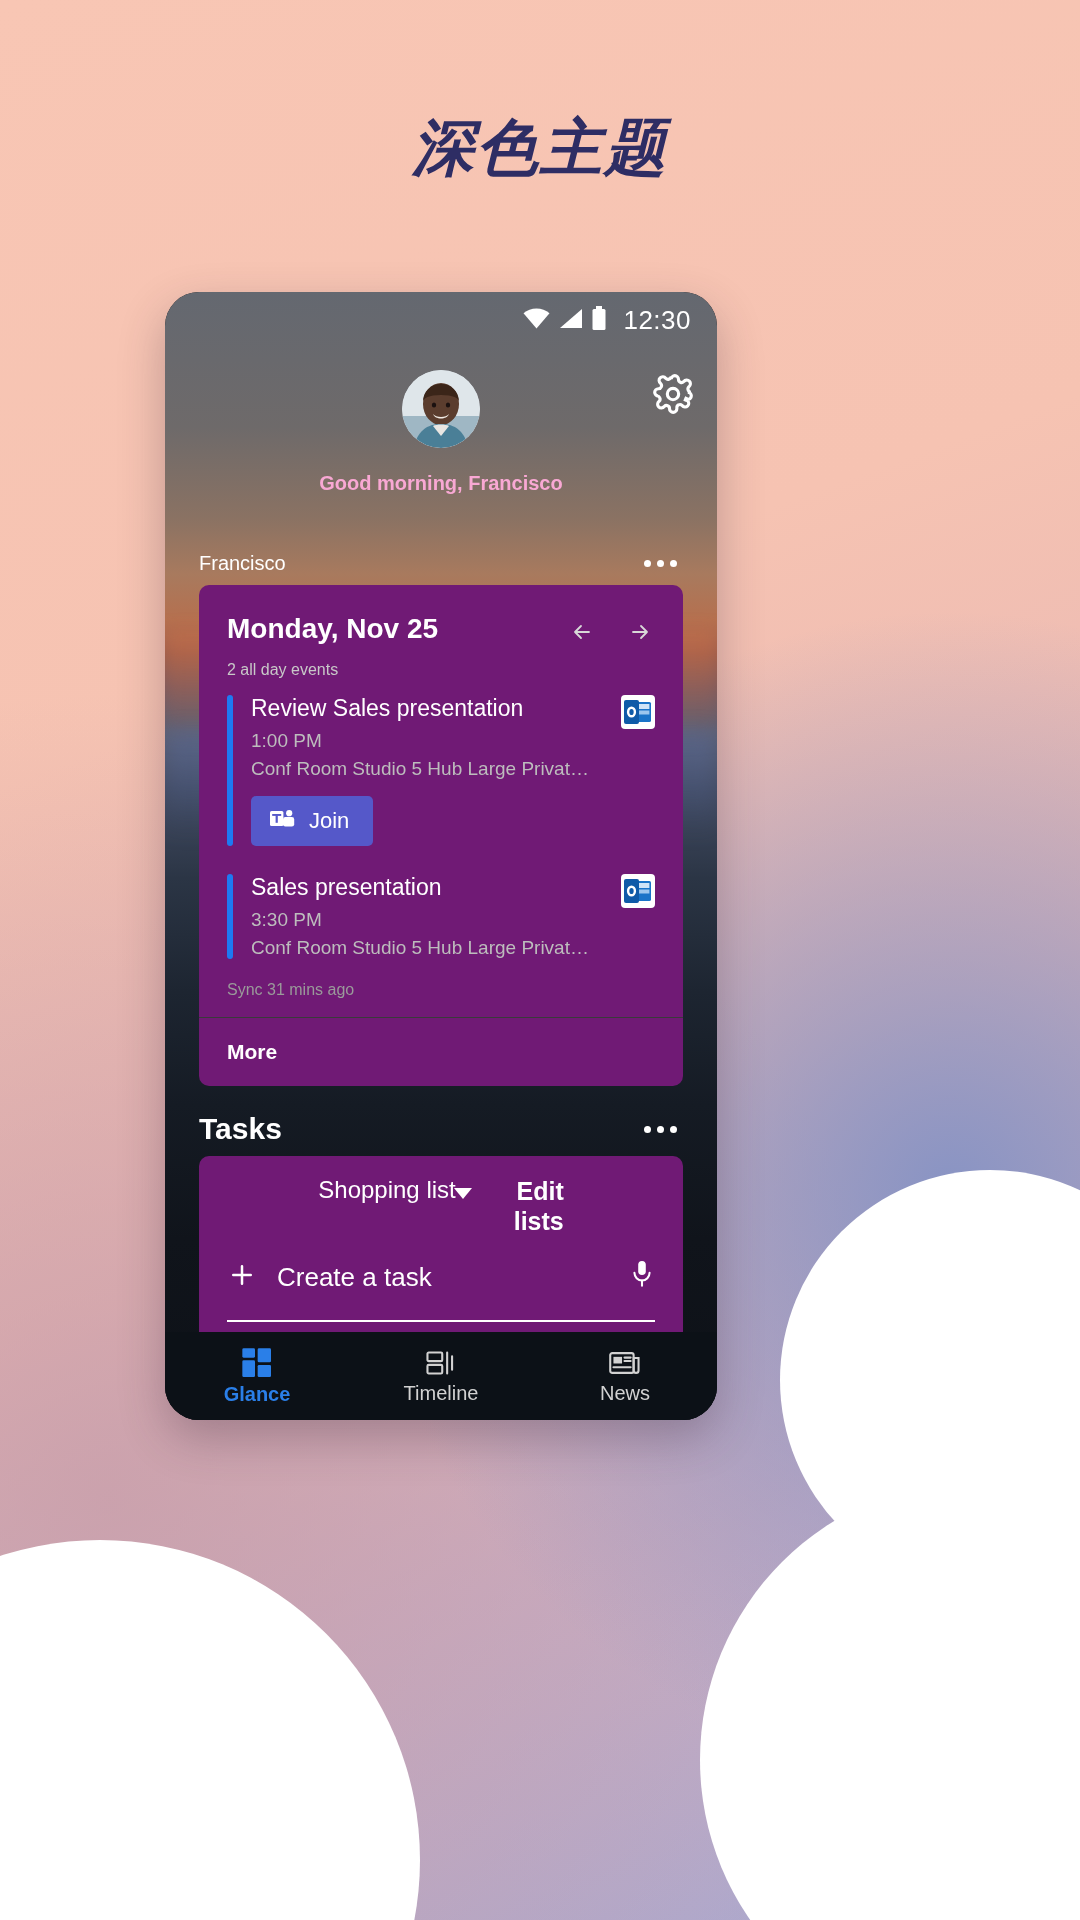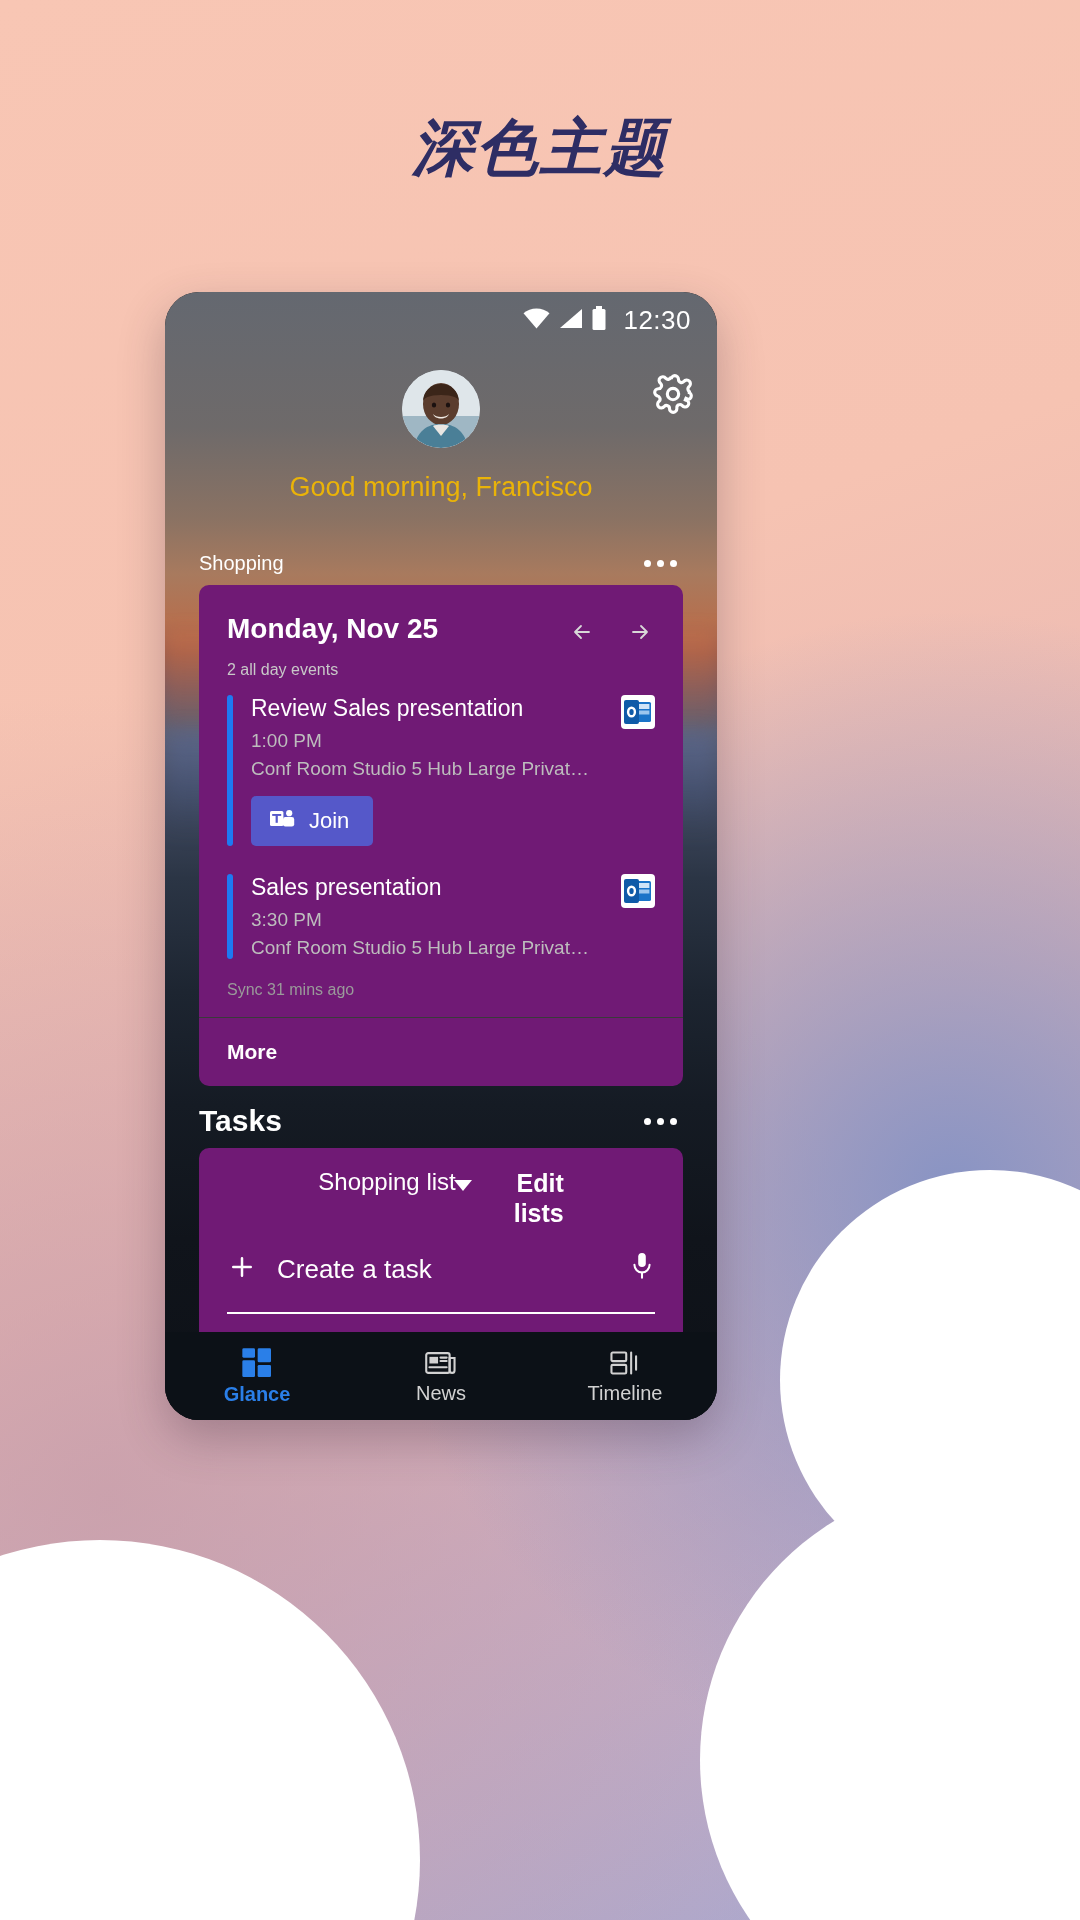--- a/index.html
+++ b/index.html
@@ -63,21 +63,21 @@
              display:flex;align-items:center;justify-content:flex-end;
              padding-right:26px;gap:8px;color:#fff;}
   #statusbar .time{font-size:26px;font-weight:500;letter-spacing:.5px;margin-left:8px;}
 
   
   #gear{position:absolute;right:22px;top:80px;width:44px;height:44px;}
   #avatar{position:absolute;left:50%;transform:translateX(-50%);top:78px;
           width:78px;height:78px;border-radius:50%;overflow:hidden;
           background:#cfd6dc;}
   #greeting{position:absolute;left:0;right:0;top:180px;text-align:center;
-            color:#eab308;font-size:27px;font-weight:normal;}
+            color:#f9a8d4;font-size:20px;font-weight:bold;}
 
   
   #body{position:absolute;left:0;right:0;top:236px;bottom:88px;overflow:hidden;}
 
   .sectionhead{display:flex;align-items:center;justify-content:space-between;
                padding:24px 34px 10px 34px;}
   .sectionhead .label{color:#fff;font-size:20px;}
   .sectionhead .label.big{font-size:30px;font-weight:bold;}
   .dots{display:flex;gap:6px;align-items:center;padding:6px;}
   .dots i{width:7px;height:7px;border-radius:50%;background:#fff;display:block;}
@@ -188,21 +188,21 @@
         <path d="M31 44c3 4 13 4 16 0-2 6-14 6-16 0z" fill="#f2ece6"></path>
       </g>
     </svg>
   </div>
 
   <div id="greeting">Good morning, Francisco</div>
 
   <div id="body">
 
     <div class="sectionhead">
-      <span class="label">Shopping</span>
+      <span class="label">Francisco</span>
       <span class="dots">
           <i></i>
           <i></i>
           <i></i>
         </span>
     </div>
 
     <div class="card">
       <div class="calhead">
         <div>
@@ -271,21 +271,21 @@
             <ellipse cx="7.5" cy="13" rx="2.2" ry="3.1" fill="#0f5aa8"></ellipse>
           </svg>
         </div>
       </div>
 
       <div class="syncrow">Sync 31 mins ago</div>
       <div class="divider"></div>
       <div class="morerow">More</div>
     </div>
 
-    <div class="sectionhead" style="padding-top:18px;">
+    <div class="sectionhead" style="padding-top:26px;">
       <span class="label big">Tasks</span>
       <span class="dots">
           <i></i>
           <i></i>
           <i></i>
         </span>
     </div>
 
     <div class="card">
       <div class="taskstop">
@@ -324,32 +324,32 @@
           <rect x="12.5" y="1" width="10" height="10.5" rx="1" fill="#2a7fe8"></rect>
           <rect x="1" y="10" width="9.5" height="12.5" rx="1" fill="#2a7fe8"></rect>
           <rect x="12.5" y="13.5" width="10" height="9" rx="1" fill="#2a7fe8"></rect>
         </svg>
       </span>
       <span class="nlabel">Glance</span>
     </div>
     <div class="navitem">
       <span>
         <svg width="32" height="30" viewBox="0 0 26 22" fill="none" stroke="#d2d2d2" stroke-width="1.7">
+          <rect x="2" y="2.5" width="12" height="7" rx="1"></rect>
+          <rect x="2" y="12.5" width="12" height="7" rx="1"></rect>
+          <path d="M18 2.5v17M22 5.5v11" stroke-linecap="round"></path>
+        </svg>
+      </span>
+      <span class="nlabel">Timeline</span>
+    </div>
+    <div class="navitem">
+      <span>
+        <svg width="32" height="30" viewBox="0 0 26 22" fill="none" stroke="#d2d2d2" stroke-width="1.7">
           <rect x="1" y="3" width="19" height="16" rx="1.6"></rect>
           <path d="M20 7h4v10a2 2 0 0 1-4 0z"></path>
           <rect x="3.6" y="6" width="7" height="5.4" fill="#d2d2d2" stroke="none"></rect>
           <path d="M12.6 6.6h5M12.6 9.4h5M3.6 14.4h14" stroke-linecap="round"></path>
         </svg>
       </span>
       <span class="nlabel">News</span>
     </div>
-    <div class="navitem">
-      <span>
-        <svg width="32" height="30" viewBox="0 0 26 22" fill="none" stroke="#d2d2d2" stroke-width="1.7">
-          <rect x="2" y="2.5" width="12" height="7" rx="1"></rect>
-          <rect x="2" y="12.5" width="12" height="7" rx="1"></rect>
-          <path d="M18 2.5v17M22 5.5v11" stroke-linecap="round"></path>
-        </svg>
-      </span>
-      <span class="nlabel">Timeline</span>
-    </div>
   </div>
 </div>
 
 </body></html>

